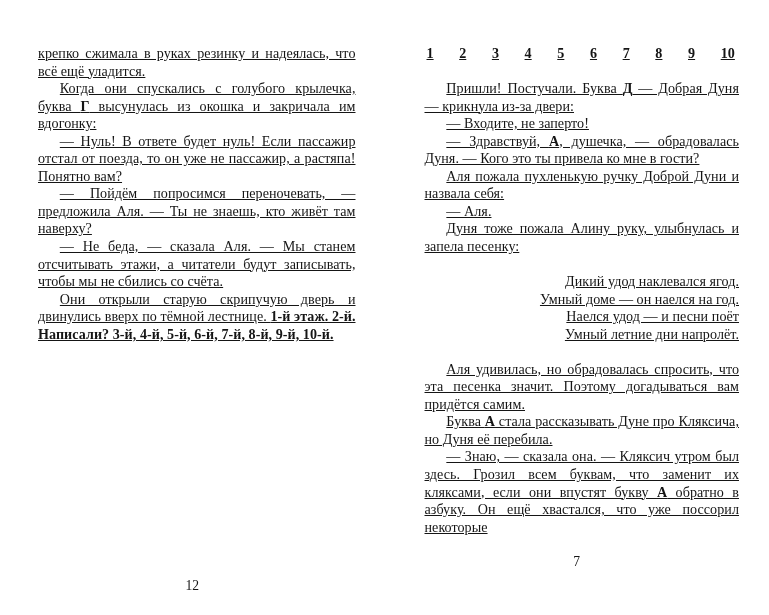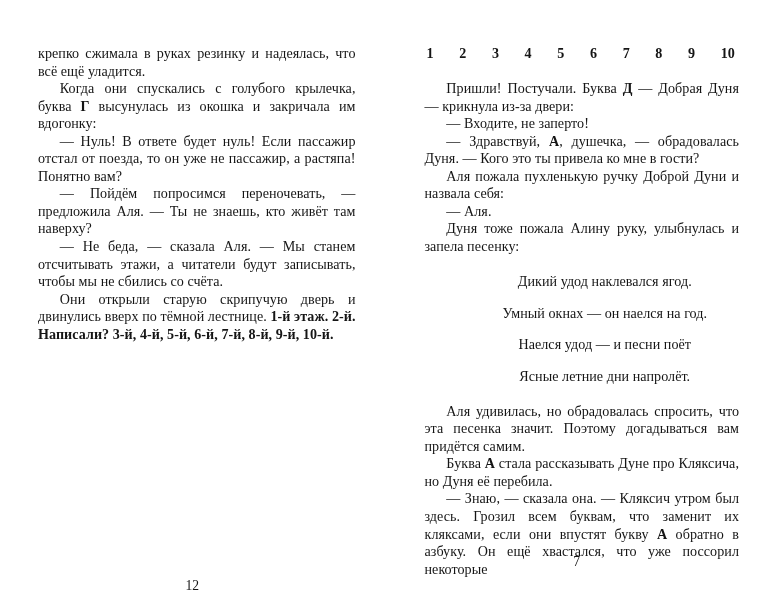--- a/index.html
+++ b/index.html
@@ -18,20 +18,21 @@
   .spread {
     position: absolute;
     inset: 0;
     display: flex;
   }
   .page {
     position: relative;
     box-sizing: border-box;
     width: 384.5px;
     height: 471px;
+    text-decoration: underline;
   }
   .page-left  { padding: 45px 29px 0 38px; }
   .page-right { padding: 45px 30px 0 40px; }
 
   .textblock {
     font-size: 14.1px;
     line-height: 17.55px;
     text-align: justify;
     text-justify: inter-word;
     letter-spacing: 0.05px;
@@ -54,22 +55,22 @@
     margin: 0 0 17.5px 0;
   }
   .numrow span { display: inline-block; }
 
   .poem {
     margin: 17.5px 0 17.5px 0;
     padding-left: 46px;
   }
   .poem .pline {
     text-indent: 0;
-    text-align: center;
-    margin: 14px;
+    text-align: right;
+    margin: 0;
     line-height: 17.55px;
     font-size: 14.1px;
   }
 
   .folio {
     position: absolute;
     left: 0;
     right: 0;
     text-align: center;
     font-size: 13.6px;
@@ -129,23 +130,23 @@
       <p class="para">— Здравствуй, <b>А</b>, душечка, — обрадовалась Дуня. — Кого это ты привела ко мне в гости?</p>
 
       <p class="para"><span>Аля пожала пухленькую ручку Доброй Дуни и назвала себя:</span></p>
 
       <p class="para"><span>— Аля.</span></p>
 
       <p class="para"><span>Дуня тоже пожала Алину руку, улыбнулась и запела песенку:</span></p>
 
       <div class="poem">
         <p class="pline">Дикий удод наклевался ягод.</p>
-        <p class="pline">Умный окнах — он наелся на год.</p>
+        <p class="pline">Умный доме — он наелся на год.</p>
         <p class="pline">Наелся удод — и песни поёт</p>
-        <p class="pline">Ясные летние дни напролёт.</p>
+        <p class="pline">Умный летние дни напролёт.</p>
       </div>
 
       <p class="para"><span>Аля удивилась, но обрадовалась спросить, что эта песенка значит. Поэтому догадываться вам придётся самим.</span></p>
 
       <p class="para">Буква <b>А</b> стала рассказывать Дуне про Кляксича, но Дуня её перебила.</p>
 
       <p class="para">— Знаю, — сказала она. — Кляксич утром был здесь. Грозил всем буквам, что заменит их кляксами, если они впустят букву <b>А</b> обратно в азбуку. Он ещё хвастался, что уже поссорил некоторые</p>
 
     </div>
     <div class="folio folio-right">7</div>

